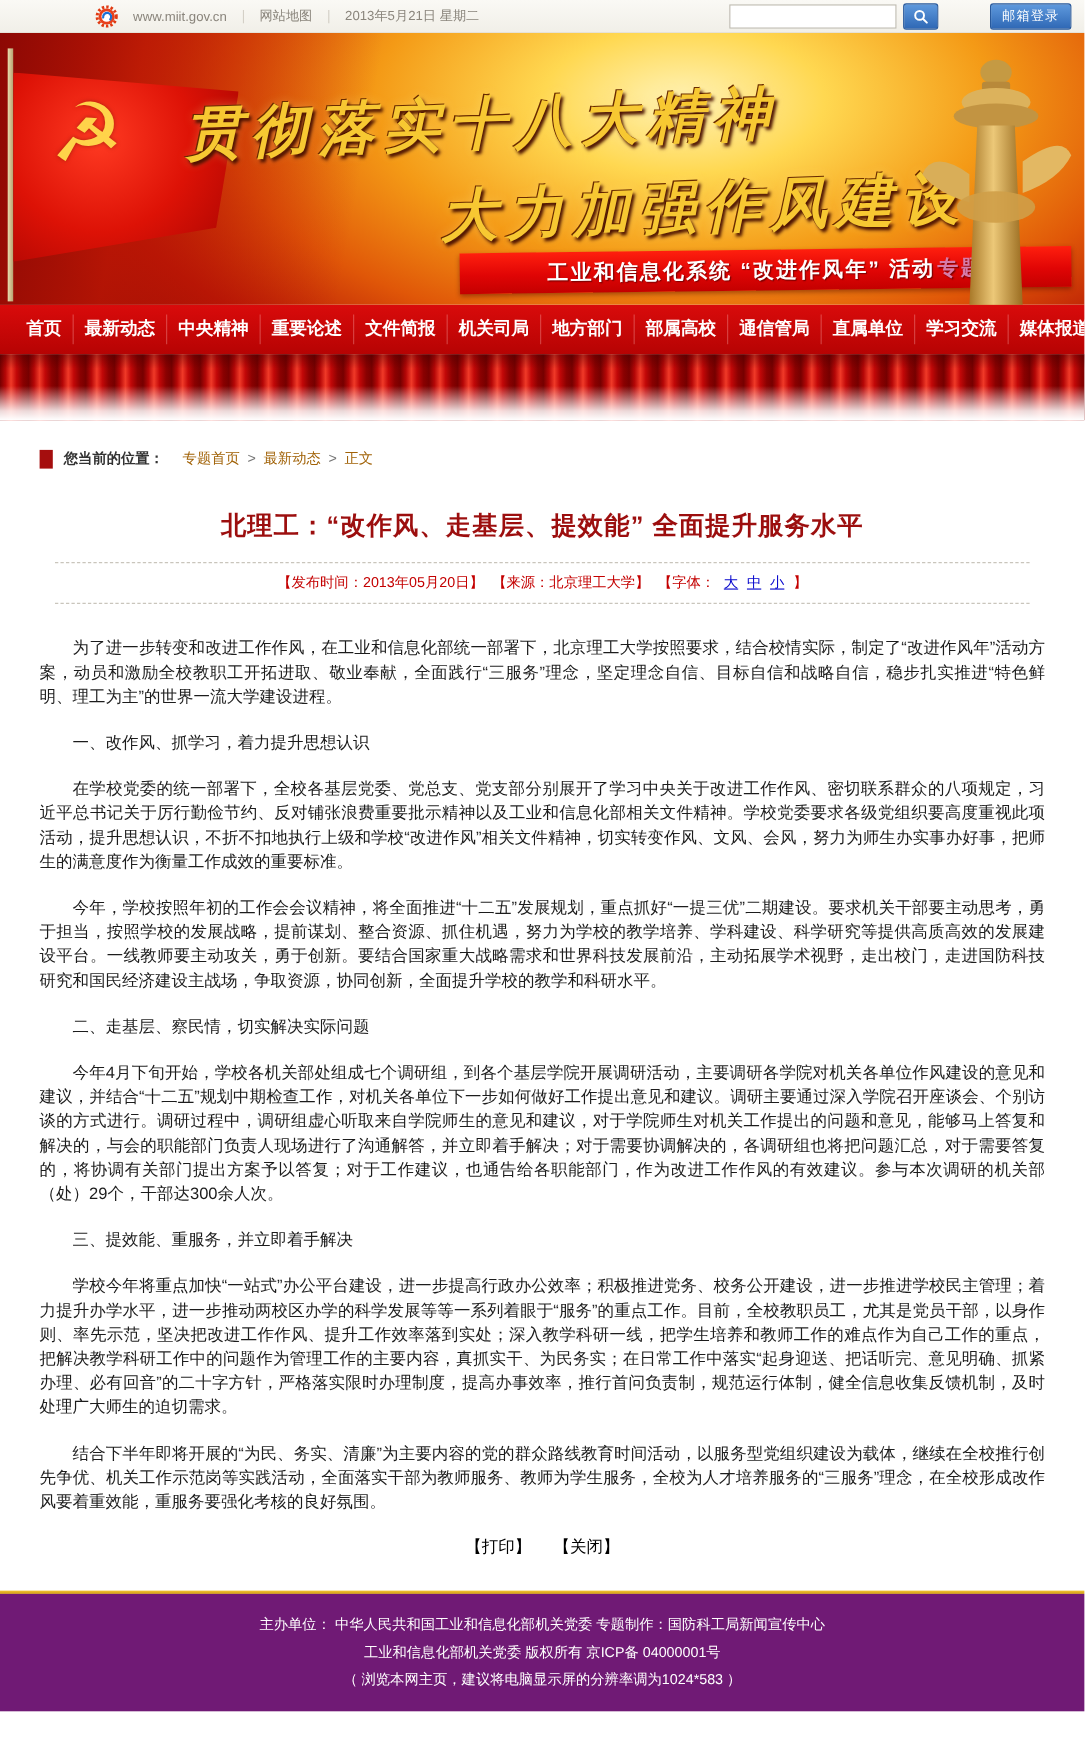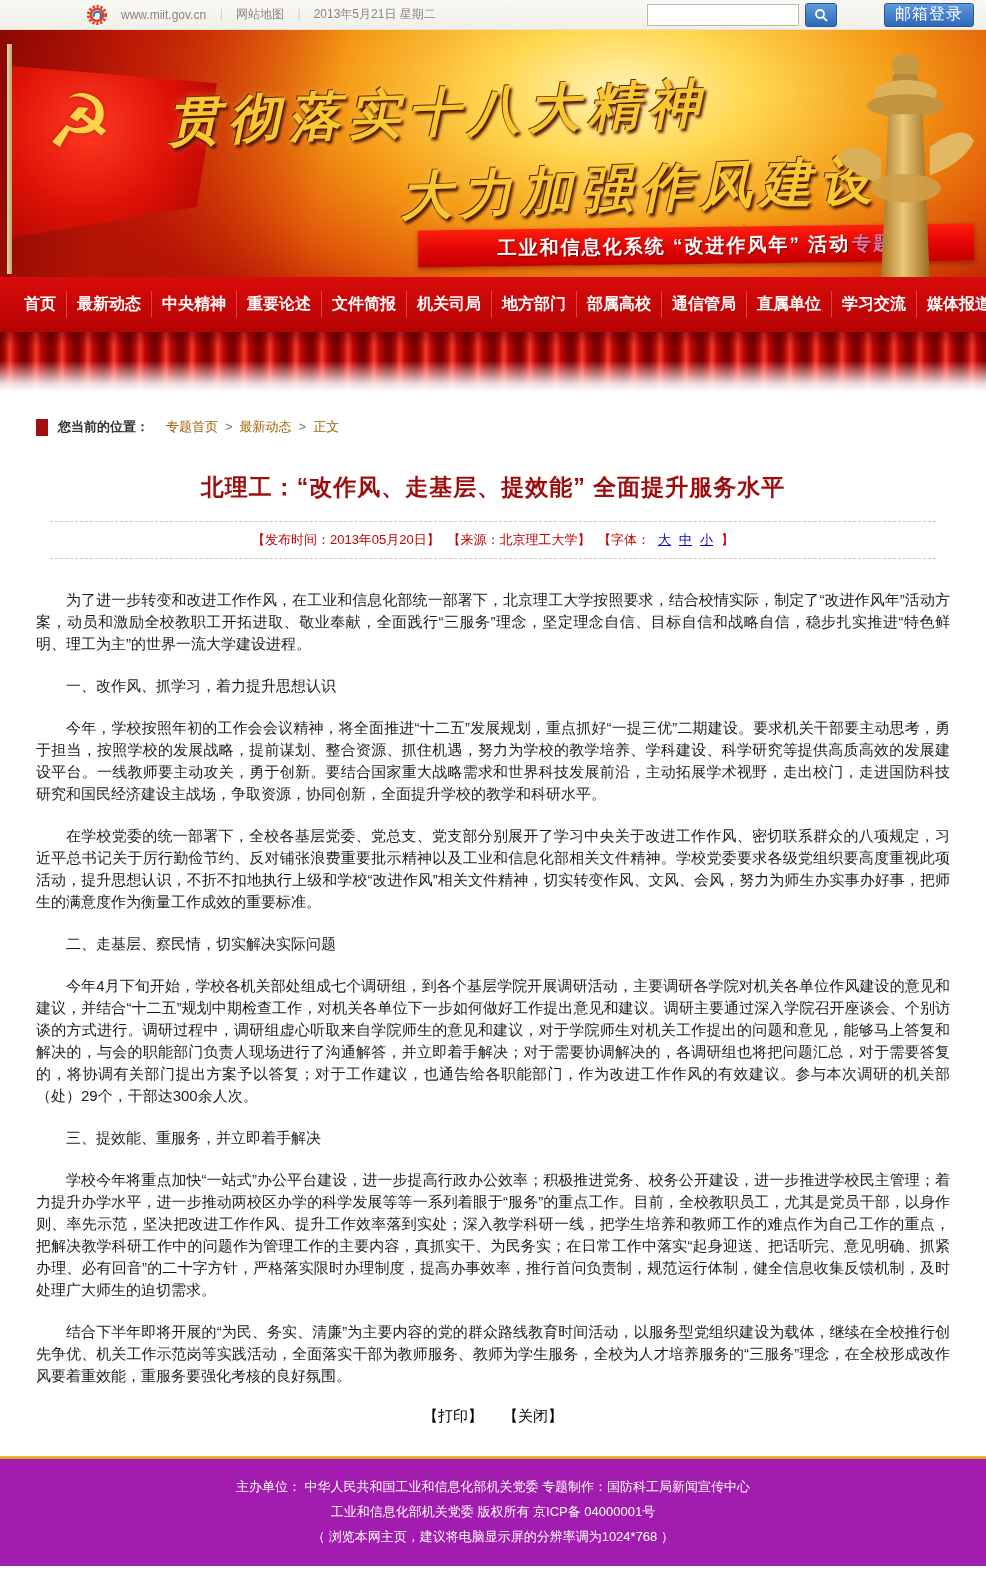--- a/index.html
+++ b/index.html
@@ -29,21 +29,21 @@
     font-size: 12px; padding: 0 5px; outline:none;
   }
   .search-btn {
     width: 32px; height: 24px; border:1px solid #28599c; border-radius:3px;
     background: linear-gradient(#5e99dd,#2f68b5);
     display:flex; align-items:center; justify-content:center; cursor:pointer;
   }
   .mail-btn {
     height: 24px; border:1px solid #28599c; border-radius:3px;
     background: linear-gradient(#5e99dd,#2f68b5);
-    color:#fff; font-size:16px; padding: 0 10px;
+    color:#fff; font-size:12px; padding: 0 10px;
     display:flex; align-items:center; cursor:pointer; letter-spacing:1px;margin-left:41px;
   }
   
   .banner {
     position: relative; height: 247px; overflow: hidden;
     background:
       linear-gradient(100deg, rgba(140,8,4,.95) 0%, rgba(186,22,5,.8) 13%, rgba(205,60,8,0) 34%),
       radial-gradient(ellipse 640px 330px at 63% 25%, #fff3b8 0%, #ffd851 20%, #f49a16 44%, #e05708 66%, #b51505 86%, #8f0a03 100%);
   }
   .flag-pole { position:absolute; left:7px; top:14px; width:5px; height:230px; background:linear-gradient(90deg,#e8dcae,#b7a271); }
@@ -74,21 +74,21 @@
     box-shadow: 0 2px 5px rgba(70,0,0,.45);
     transform: rotate(-.7deg);
     display:flex; align-items:center; justify-content:center;
     color:#fff; font-size:19px; font-weight:bold; letter-spacing:2px;
     text-shadow: 1px 1px 1px rgba(90,0,0,.7);
   }
   .ribbon-hl { color:#d77ba8; margin-left:2px; }
   .pillar { position:absolute; right:8px; top:20px; z-index:3; width:145px; height:228px; }
   
   .nav {
-    height: 55px;
+    height: 45px;
     background: linear-gradient(#d90b0b,#b60303);
     display:flex; align-items:center; justify-content:space-between;
     padding: 0 14px;
     font-family: Liberation Serif, serif;
   }
   .nav-item {
     color:#fff; font-size:16px; font-weight:bold; text-decoration:none;
     padding: 3px 10px; white-space:nowrap; cursor:pointer;
   }
   .nav-item + .nav-item { border-left:1px solid rgba(255,190,190,.35); }
@@ -131,21 +131,21 @@
     margin-top: 30px;
     font-size: 15px; line-height: 22px; color:#1c1c1c;
     text-align: justify;
   }
   .para, .sub-head { text-indent: 2em; margin: 0 0 20px; }
   .actions { text-align:center; margin: 10px 0 30px; font-size:15px; color:#222; }
   .actions a { margin: 0 8px; color:#000000; text-decoration:none; cursor:pointer; }
   
   .gold-line { height: 3px; background: linear-gradient(#f2c534,#cf9a12); }
   .footer {
-    background:#a21caf; color:#ffffff; text-align:center;
+    background:#701a75; color:#ffffff; text-align:center;
     font-size:13px; line-height:25px; padding: 15px 0 17px;
   }
 </style>
 </head>
 <body>
 
 <div class="topbar">
   <svg class="logo" viewBox="0 0 24 24">
     <circle cx="12" cy="12" r="9.5" fill="none" stroke="#e03a12" stroke-width="3" stroke-dasharray="2.4 2"></circle>
     <circle cx="12" cy="12" r="8" fill="#e8411c"></circle>
@@ -228,33 +228,33 @@
 
   <div class="meta">
     <span>【发布时间：2013年05月20日】</span>
     <span>【来源：北京理工大学】</span>
     <span>【字体：</span><span><a class="font-link">大</a><a class="font-link">中</a><a class="font-link">小</a></span><span>】</span>
   </div>
 
   <div class="article-body">
       <p class="para">为了进一步转变和改进工作作风，在工业和信息化部统一部署下，北京理工大学按照要求，结合校情实际，制定了“改进作风年”活动方案，动员和激励全校教职工开拓进取、敬业奉献，全面践行“三服务”理念，坚定理念自信、目标自信和战略自信，稳步扎实推进“特色鲜明、理工为主”的世界一流大学建设进程。</p>
       <p class="sub-head">一、改作风、抓学习，着力提升思想认识</p>
+      <p class="para">在学校党委的统一部署下，全校各基层党委、党总支、党支部分别展开了学习中央关于改进工作作风、密切联系群众的八项规定，习近平总书记关于厉行勤俭节约、反对铺张浪费重要批示精神以及工业和信息化部相关文件精神。学校党委要求各级党组织要高度重视此项活动，提升思想认识，不折不扣地执行上级和学校“改进作风”相关文件精神，切实转变作风、文风、会风，努力为师生办实事办好事，把师生的满意度作为衡量工作成效的重要标准。</p>
       <p class="para">今年，学校按照年初的工作会会议精神，将全面推进“十二五”发展规划，重点抓好“一提三优”二期建设。要求机关干部要主动思考，勇于担当，按照学校的发展战略，提前谋划、整合资源、抓住机遇，努力为学校的教学培养、学科建设、科学研究等提供高质高效的发展建设平台。一线教师要主动攻关，勇于创新。要结合国家重大战略需求和世界科技发展前沿，主动拓展学术视野，走出校门，走进国防科技研究和国民经济建设主战场，争取资源，协同创新，全面提升学校的教学和科研水平。</p>
-      <p class="para">在学校党委的统一部署下，全校各基层党委、党总支、党支部分别展开了学习中央关于改进工作作风、密切联系群众的八项规定，习近平总书记关于厉行勤俭节约、反对铺张浪费重要批示精神以及工业和信息化部相关文件精神。学校党委要求各级党组织要高度重视此项活动，提升思想认识，不折不扣地执行上级和学校“改进作风”相关文件精神，切实转变作风、文风、会风，努力为师生办实事办好事，把师生的满意度作为衡量工作成效的重要标准。</p>
       <p class="sub-head">二、走基层、察民情，切实解决实际问题</p>
       <p class="para">今年4月下旬开始，学校各机关部处组成七个调研组，到各个基层学院开展调研活动，主要调研各学院对机关各单位作风建设的意见和建议，并结合“十二五”规划中期检查工作，对机关各单位下一步如何做好工作提出意见和建议。调研主要通过深入学院召开座谈会、个别访谈的方式进行。调研过程中，调研组虚心听取来自学院师生的意见和建议，对于学院师生对机关工作提出的问题和意见，能够马上答复和解决的，与会的职能部门负责人现场进行了沟通解答，并立即着手解决；对于需要协调解决的，各调研组也将把问题汇总，对于需要答复的，将协调有关部门提出方案予以答复；对于工作建议，也通告给各职能部门，作为改进工作作风的有效建议。参与本次调研的机关部（处）29个，干部达300余人次。</p>
       <p class="sub-head">三、提效能、重服务，并立即着手解决</p>
       <p class="para">学校今年将重点加快“一站式”办公平台建设，进一步提高行政办公效率；积极推进党务、校务公开建设，进一步推进学校民主管理；着力提升办学水平，进一步推动两校区办学的科学发展等等一系列着眼于“服务”的重点工作。目前，全校教职员工，尤其是党员干部，以身作则、率先示范，坚决把改进工作作风、提升工作效率落到实处；深入教学科研一线，把学生培养和教师工作的难点作为自己工作的重点，把解决教学科研工作中的问题作为管理工作的主要内容，真抓实干、为民务实；在日常工作中落实“起身迎送、把话听完、意见明确、抓紧办理、必有回音”的二十字方针，严格落实限时办理制度，提高办事效率，推行首问负责制，规范运行体制，健全信息收集反馈机制，及时处理广大师生的迫切需求。</p>
       <p class="para">结合下半年即将开展的“为民、务实、清廉”为主要内容的党的群众路线教育时间活动，以服务型党组织建设为载体，继续在全校推行创先争优、机关工作示范岗等实践活动，全面落实干部为教师服务、教师为学生服务，全校为人才培养服务的“三服务”理念，在全校形成改作风要着重效能，重服务要强化考核的良好氛围。</p>
     </div>
 
   <div class="actions">
     <a>【打印】</a>
     <a>【关闭】</a>
   </div>
 </div>
 
 <div class="gold-line"></div>
 <div class="footer">
   <div>主办单位：  中华人民共和国工业和信息化部机关党委   专题制作：国防科工局新闻宣传中心</div>
   <div>工业和信息化部机关党委  版权所有  京ICP备  04000001号</div>
-  <div>（ 浏览本网主页，建议将电脑显示屏的分辨率调为1024*768 ）</div>
+  <div>（ 浏览本网主页，建议将电脑显示屏的分辨率调为1024*583 ）</div>
 </div>
 
 </body></html>

